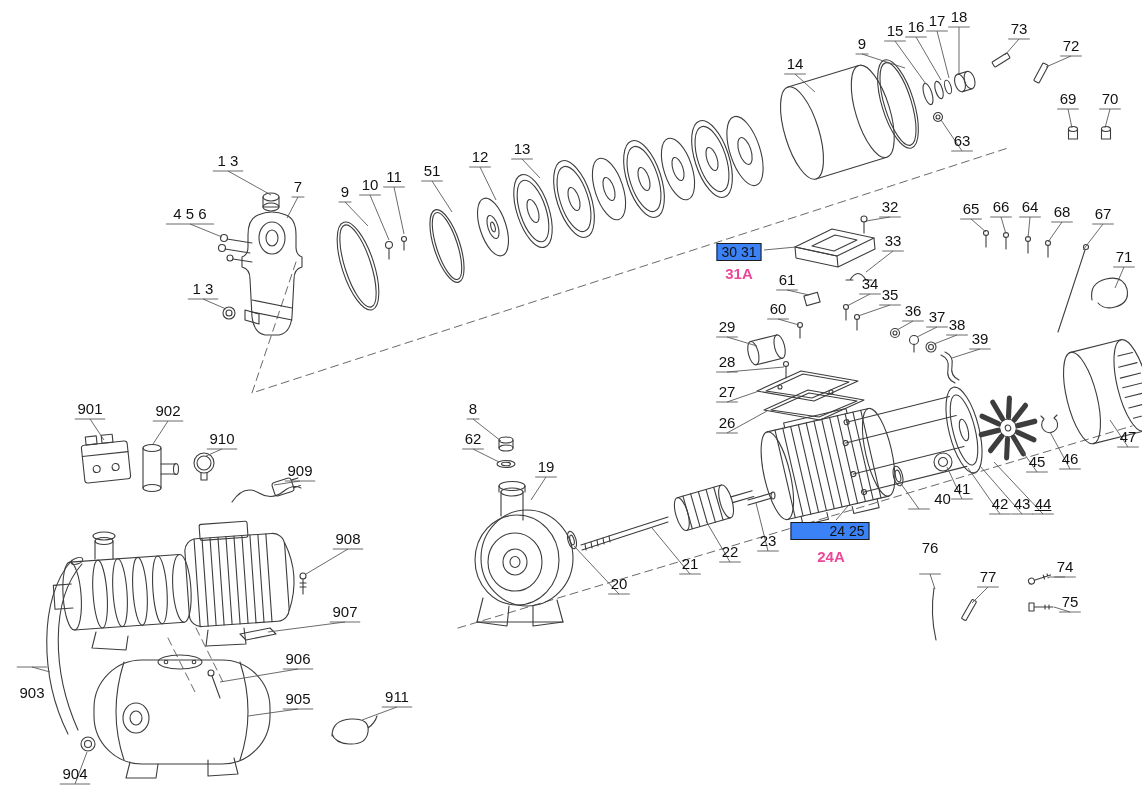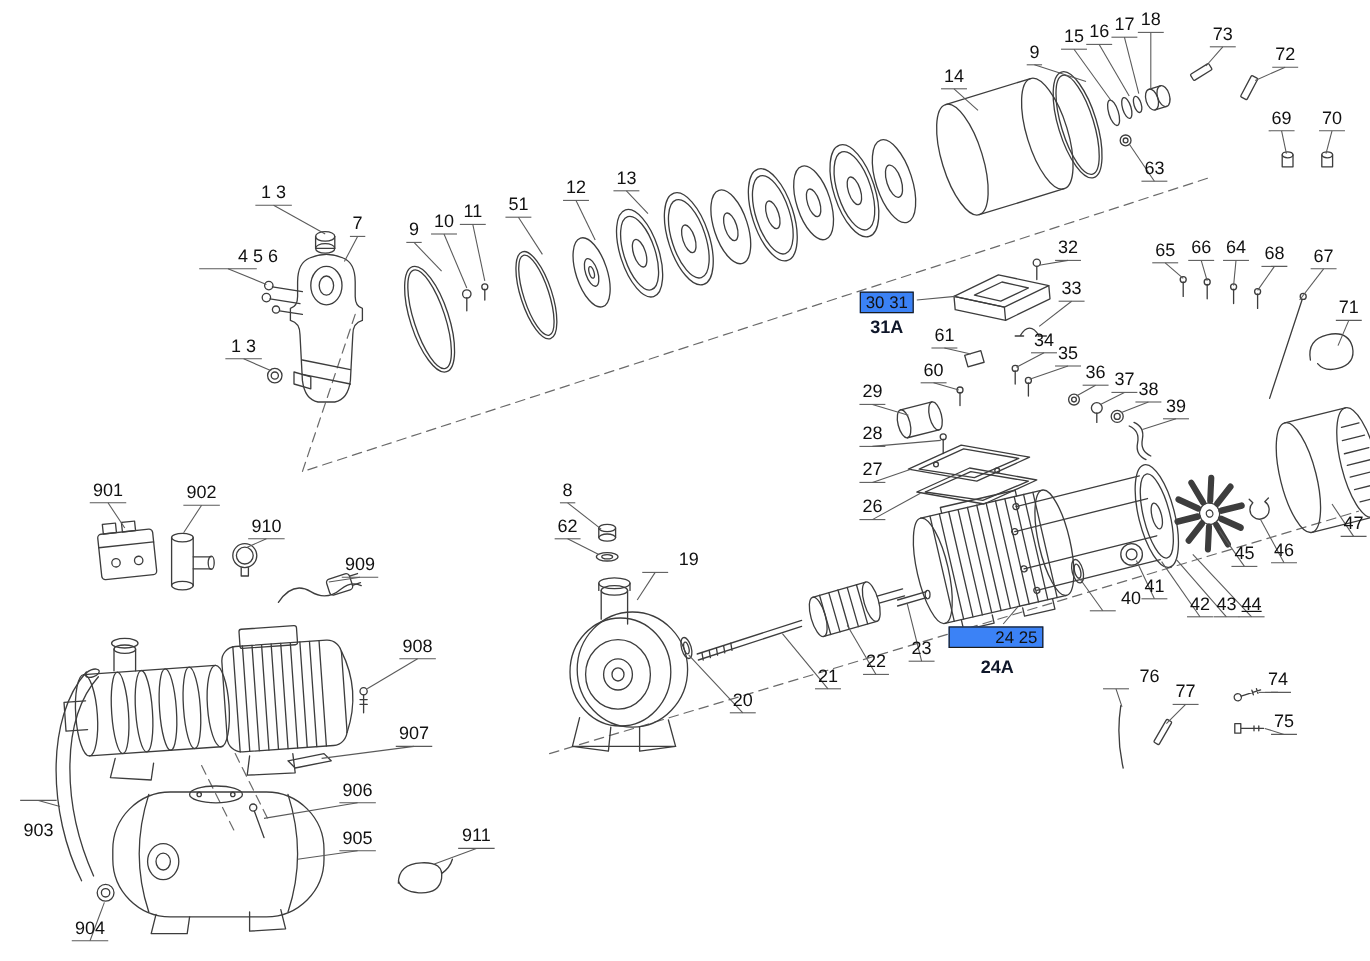--- a/index.html
+++ b/index.html
@@ -7,21 +7,21 @@
            font-family:"Liberation Sans",sans-serif}
   #artwork,#leader-layer{position:absolute;left:0;top:0}
   #artwork{fill:none;stroke:#3d3d3d;stroke-width:1.1;stroke-linecap:round;stroke-linejoin:round}
   #artwork .dash path{stroke-dasharray:8 5;stroke-width:1;stroke:#6a6a6a}
   #artwork .blades path{stroke-width:5.5}
   #leader-layer line{stroke:#5a5a5a;stroke-width:0.9}
   #label-layer{position:absolute;inset:0}
   .callout{position:absolute;transform:translate(-50%,-60%);font-size:15px;color:#111;
            white-space:nowrap;line-height:1}
   .boxed{transform:translate(-50%,-50%);border:1.6px solid #1c1c1c;padding:1px 4px;background:#3b82f6;font-size:14px}
-  .sub{transform:translate(-50%,-50%);font-weight:700;color:#0f172a;font-size:15px}
+  .sub{transform:translate(-50%,-50%);font-weight:700;color:#ec4899;font-size:15px}
 </style>
 </head>
 <body>
 
 <div id="diagram">
 
   <svg id="artwork" width="1142" height="801" viewBox="0 0 1142 801">
 
     <g class="dash">
       <path d="M296,262 L252,393 L1008,148"></path>
@@ -587,21 +587,21 @@
       <span class="callout" style="left: 862px; top: 45px;">9</span>
       <span class="callout" style="left: 895px; top: 32px;">15</span>
       <span class="callout" style="left: 916px; top: 28px;">16</span>
       <span class="callout" style="left: 937px; top: 22px;">17</span>
       <span class="callout" style="left: 959px; top: 18px;">18</span>
       <span class="callout" style="left: 1019px; top: 30px;">73</span>
       <span class="callout" style="left: 1071px; top: 47px;">72</span>
       <span class="callout" style="left: 1068px; top: 100px;">69</span>
       <span class="callout" style="left: 1110px; top: 100px;">70</span>
       <span class="callout" style="left: 962px; top: 142px;">63</span>
-      <span class="callout" style="left: 190px; top: 215px; margin-left: 25px;">4 5 6</span>
+      <span class="callout" style="left: 190px; top: 215px;">4 5 6</span>
       <span class="callout" style="left: 203px; top: 290px;">1 3</span>
       <span class="callout" style="left: 890px; top: 208px;">32</span>
       <span class="callout" style="left: 893px; top: 242px;">33</span>
       <span class="callout" style="left: 787px; top: 281px;">61</span>
       <span class="callout" style="left: 870px; top: 285px;">34</span>
       <span class="callout" style="left: 890px; top: 296px;">35</span>
       <span class="callout" style="left: 913px; top: 312px;">36</span>
       <span class="callout" style="left: 937px; top: 318px;">37</span>
       <span class="callout" style="left: 957px; top: 326px;">38</span>
       <span class="callout" style="left: 980px; top: 340px;">39</span>
@@ -619,37 +619,37 @@
       <span class="callout" style="left: 1128px; top: 438px;">47</span>
       <span class="callout" style="left: 1037px; top: 463px;">45</span>
       <span class="callout" style="left: 1070px; top: 460px;">46</span>
       <span class="callout" style="left: 919px; top: 500px; padding-left: 47px;">40</span>
       <span class="callout" style="left: 962px; top: 490px;">41</span>
       <span class="callout" style="left: 1000px; top: 505px; text-align: center;">42</span>
       <span class="callout" style="left: 1022px; top: 505px;">43</span>
       <span class="callout" style="left: 1043px; top: 505px; text-decoration: underline;">44</span>
       <span class="callout" style="left: 473px; top: 410px;">8</span>
       <span class="callout" style="left: 473px; top: 440px;">62</span>
-      <span class="callout" style="left: 546px; top: 468px; margin-left: 28px;">19</span>
+      <span class="callout" style="left: 546px; top: 468px;">19</span>
       <span class="callout" style="left: 619px; top: 585px;">20</span>
       <span class="callout" style="left: 690px; top: 565px;">21</span>
       <span class="callout" style="left: 730px; top: 553px;">22</span>
       <span class="callout" style="left: 768px; top: 542px;">23</span>
       <span class="callout" style="left: 90px; top: 410px;">901</span>
       <span class="callout" style="left: 168px; top: 412px;">902</span>
       <span class="callout" style="left: 222px; top: 440px;">910</span>
       <span class="callout" style="left: 300px; top: 472px;">909</span>
       <span class="callout" style="left: 348px; top: 540px;">908</span>
       <span class="callout" style="left: 345px; top: 613px;">907</span>
       <span class="callout" style="left: 298px; top: 660px;">906</span>
       <span class="callout" style="left: 298px; top: 700px;">905</span>
       <span class="callout" style="left: 397px; top: 698px;">911</span>
       <span class="callout" style="left: 32px; top: 658px; margin-top: 36px;">903</span>
       <span class="callout" style="left: 75px; top: 775px;">904</span>
-      <span class="callout" style="left: 930px; top: 565px; margin-left: 28px;">76</span>
+      <span class="callout" style="left: 930px; top: 549px;">76</span>
       <span class="callout" style="left: 988px; top: 578px;">77</span>
       <span class="callout" style="left: 1065px; top: 568px;">74</span>
       <span class="callout" style="left: 1070px; top: 603px;">75</span>
       <span class="callout boxed" style="left: 739px; top: 252px;">30 31</span>
       <span class="callout sub" style="left: 739px; top: 273px;">31A</span>
       <span class="callout boxed" style="left: 830px; top: 531px; padding-left: 38px;">24 25</span>
       <span class="callout sub" style="left: 831px; top: 556px; text-align: center;">24A</span>
     </div>
 </div>
 

